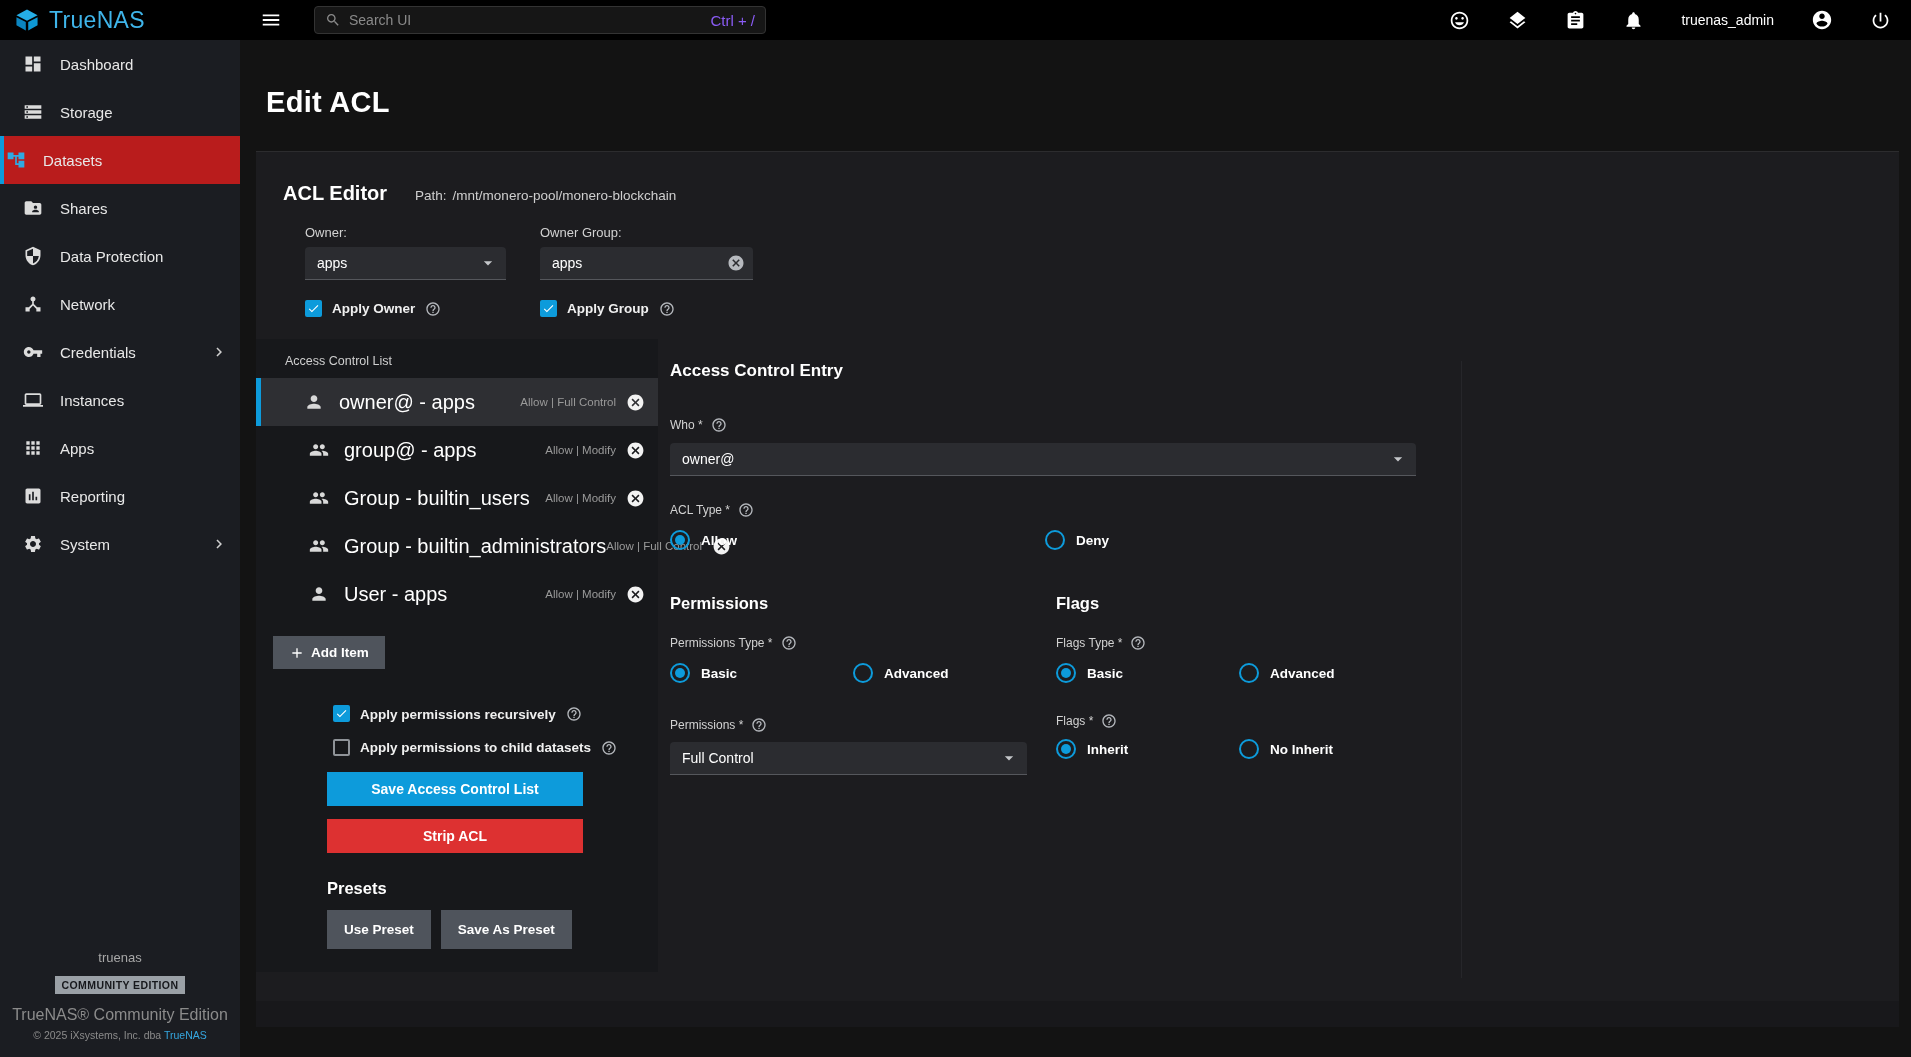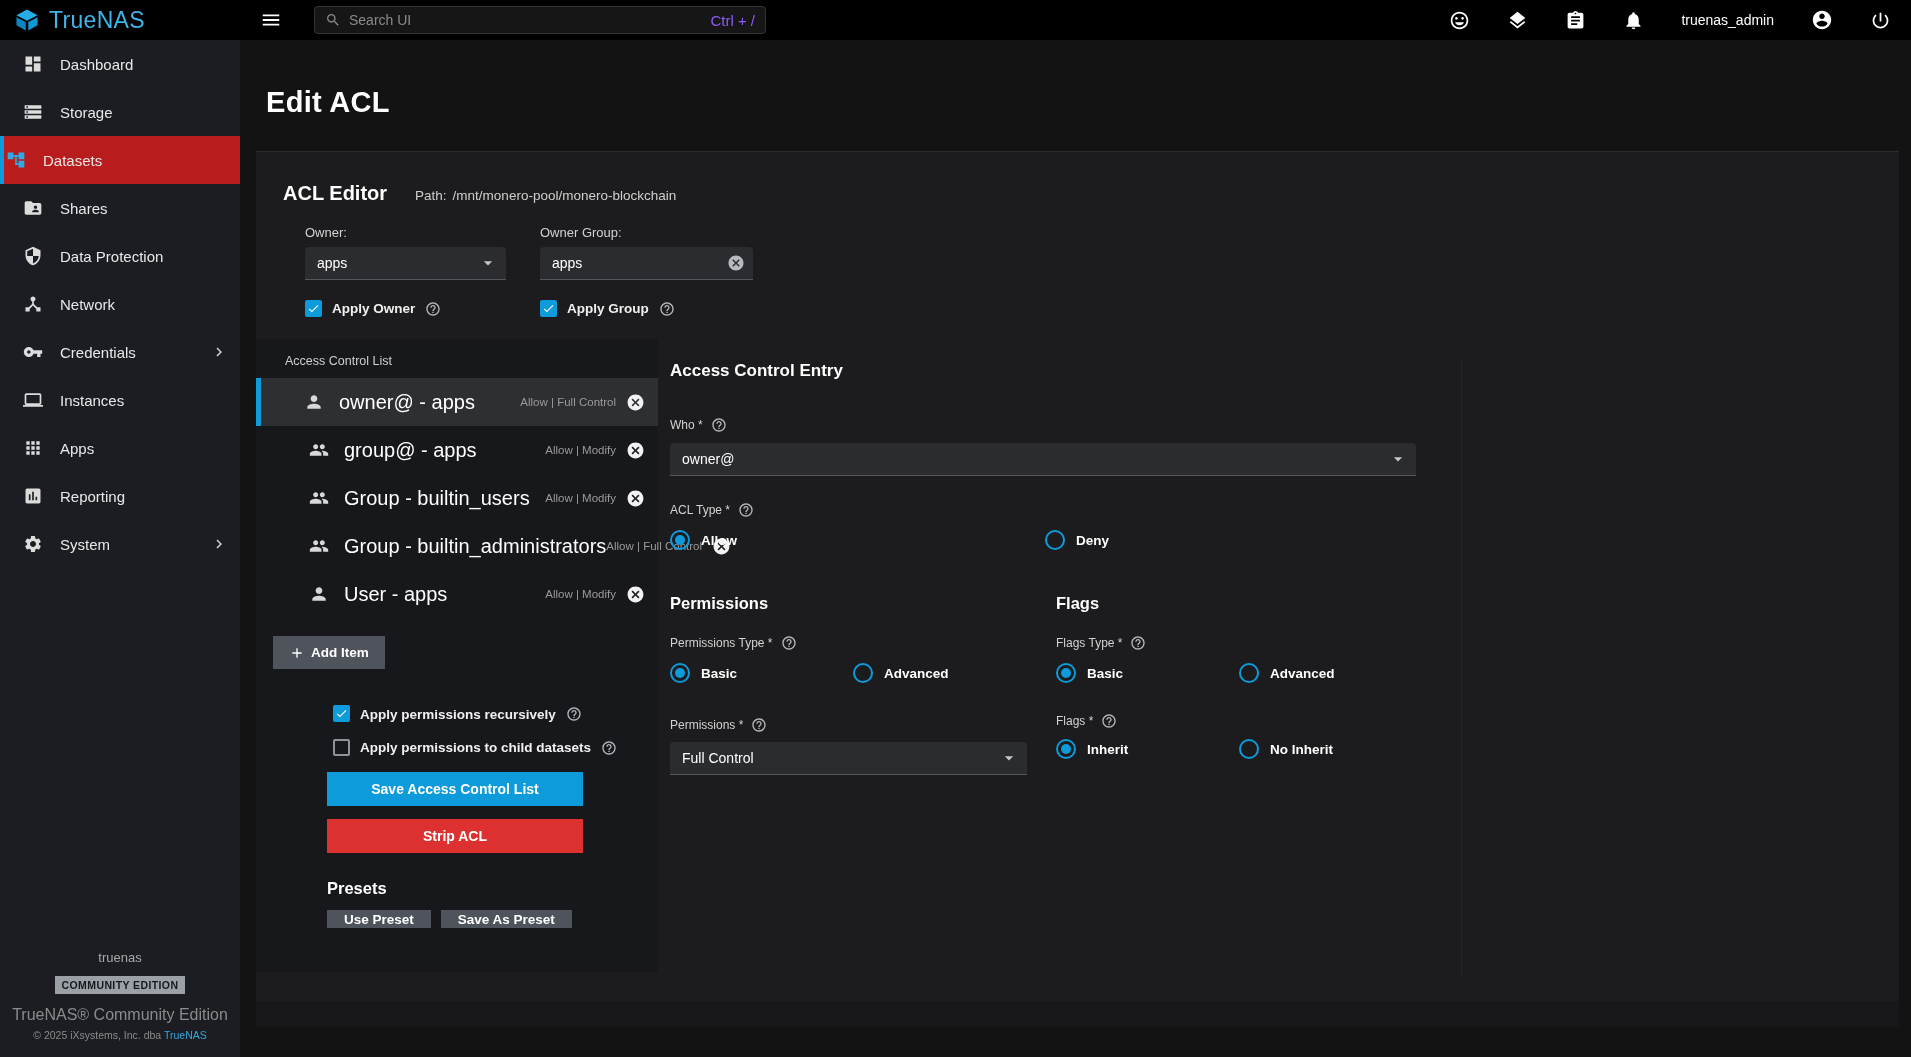--- a/index.html
+++ b/index.html
@@ -111,21 +111,21 @@
   .add-item-btn {
     margin: 18px 0 0 17px; width: 112px; height: 33px; background: #4f545c;
     display: flex; align-items: center; justify-content: center; gap: 6px; font-size: 13.5px;
   }
   .panel-check1 { margin: 36px 0 0 77px; align-items: flex-end; }
   .panel-check2 { margin: 17px 0 0 77px; }
   .save-acl-btn { display: block; margin: 16px 0 0 71px; width: 256px; height: 34px; background: var(--accent); font-size: 14px; }
   .strip-acl-btn { display: block; margin: 13px 0 0 71px; width: 256px; height: 34px; background: var(--danger); font-size: 14px; }
   .presets-title { margin: 26px 0 0 71px; font-size: 16.5px; font-weight: 700; }
   .presets-row { margin: 12px 0 0 71px; display: flex; gap: 10px; }
-  .preset-btn { height: 18px; padding: 0 17px; background: #4f545c; font-size: 13.5px; }
+  .preset-btn { height: 39px; padding: 0 17px; background: #4f545c; font-size: 13.5px; }
 
   
   .ace { flex: 1; padding: 16px 0 0 12px; }
   .ace-inner { width: 792px; height: 100%; border-right: 1px solid #26262a; padding-right: 40px; }
   .ace-title { font-size: 17px; font-weight: 700; margin-top: 6px; }
   .mini-label-row { display: flex; align-items: center; gap: 8px; }
   .mini-label { font-size: 12px; color: #d2d2d2; }
   .ace-who-label { margin-top: 36px; }
   .ace-who-select { margin-top: 10px; width: 746px; }
   .ace-type-label { margin-top: 26px; }

